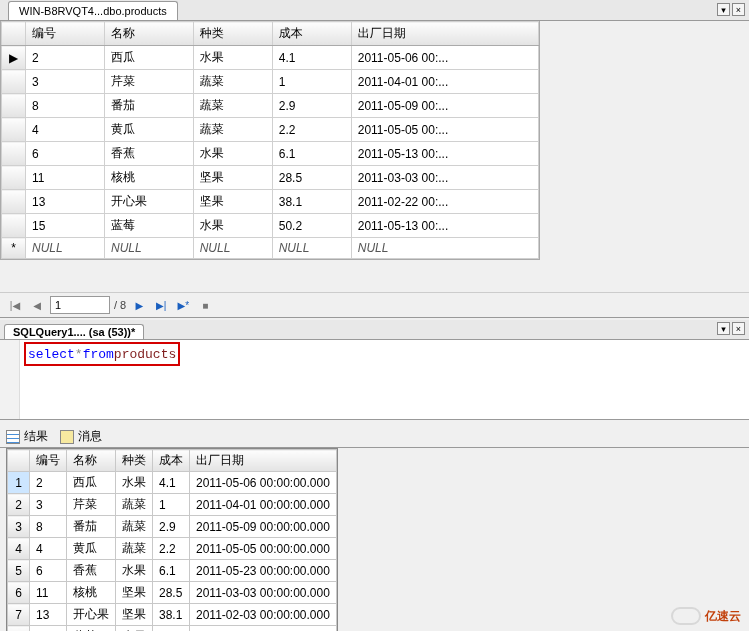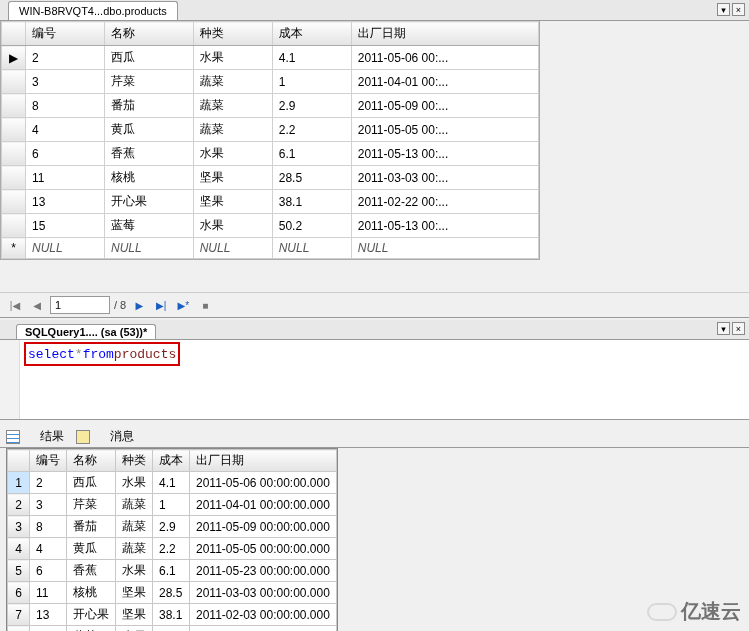--- a/index.html
+++ b/index.html
@@ -110,21 +110,21 @@
     
     .query-tabbar {
       position: absolute;
       top: 320px;
       left: 0; width: 749px;
       height: 20px;
       background: #e8e8e8;
       border-bottom: 1px solid #999;
       display: flex;
       align-items: flex-end;
-      padding-left: 16px;
+      padding-left: 4px;
     }
     .query-tab {
       background: #fff;
       border: 1px solid #999;
       border-bottom: none;
       padding: 1px 8px;
       font-size: 11px;
       border-radius: 3px 3px 0 0;
       font-weight: bold;
     }
@@ -160,21 +160,21 @@
     
     .results-tabs {
       position: absolute;
       top: 426px; left:0; width:749px; height:22px;
       background:#f0f0f0;
       border-bottom:1px solid #999;
       display:flex; align-items:center;
       padding-left:6px; gap:12px;
     }
     .results-tabs .rt {
-      display:flex; align-items:center; gap:20px;
+      display:flex; align-items:center; gap:4px;
       font-size:12px;
     }
     .rt-icon {
       width:14px;height:14px;border:1px solid #888;
       background:#fff;display:inline-block;
     }
     .rt-icon.grid { background: repeating-linear-gradient(#fff,#fff 3px,#4a90d9 3px,#4a90d9 4px); }
     .rt-icon.msg { background:#f7e9a0; }
     .results-grid {
       position:absolute;
@@ -195,21 +195,21 @@
       background: linear-gradient(#fdfdfd,#e3e3e3);
     }
     .results-grid .rh {
       background: linear-gradient(#fdfdfd,#e3e3e3);
       text-align:center;
       width:22px;
     }
     .results-grid .sel td:first-of-type { background:#cde6ff; }
     .watermark {
       position:absolute; right:8px; bottom:6px;
-      color:#737373; font-size:20px; font-weight:bold;
+      color:#c2410c; font-size:12px; font-weight:bold;
       display:flex; align-items:center; gap:4px;
     }
     .watermark .cloud {
       width:30px;height:18px;
       border:2px solid #d8d8d8;border-radius:12px;
       position:relative;
     }
   </style>
 </head>
 <body>

